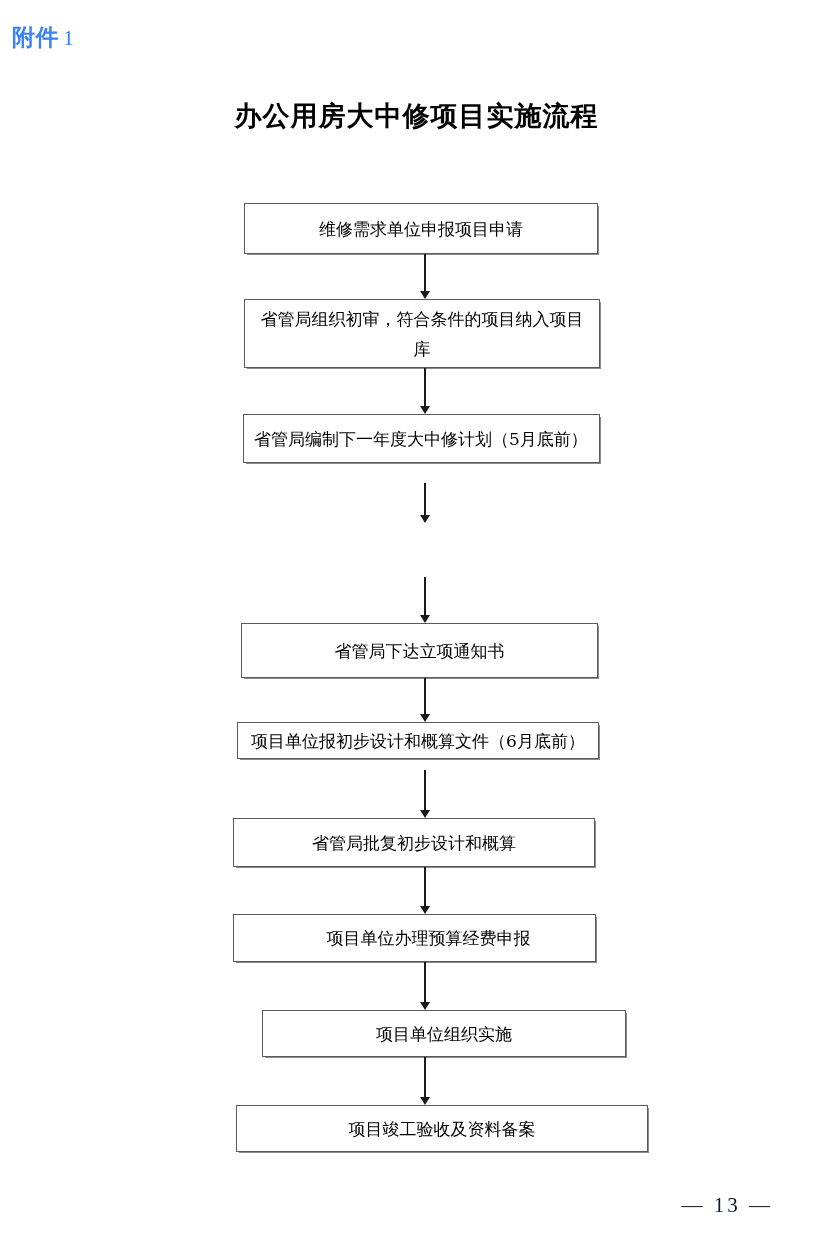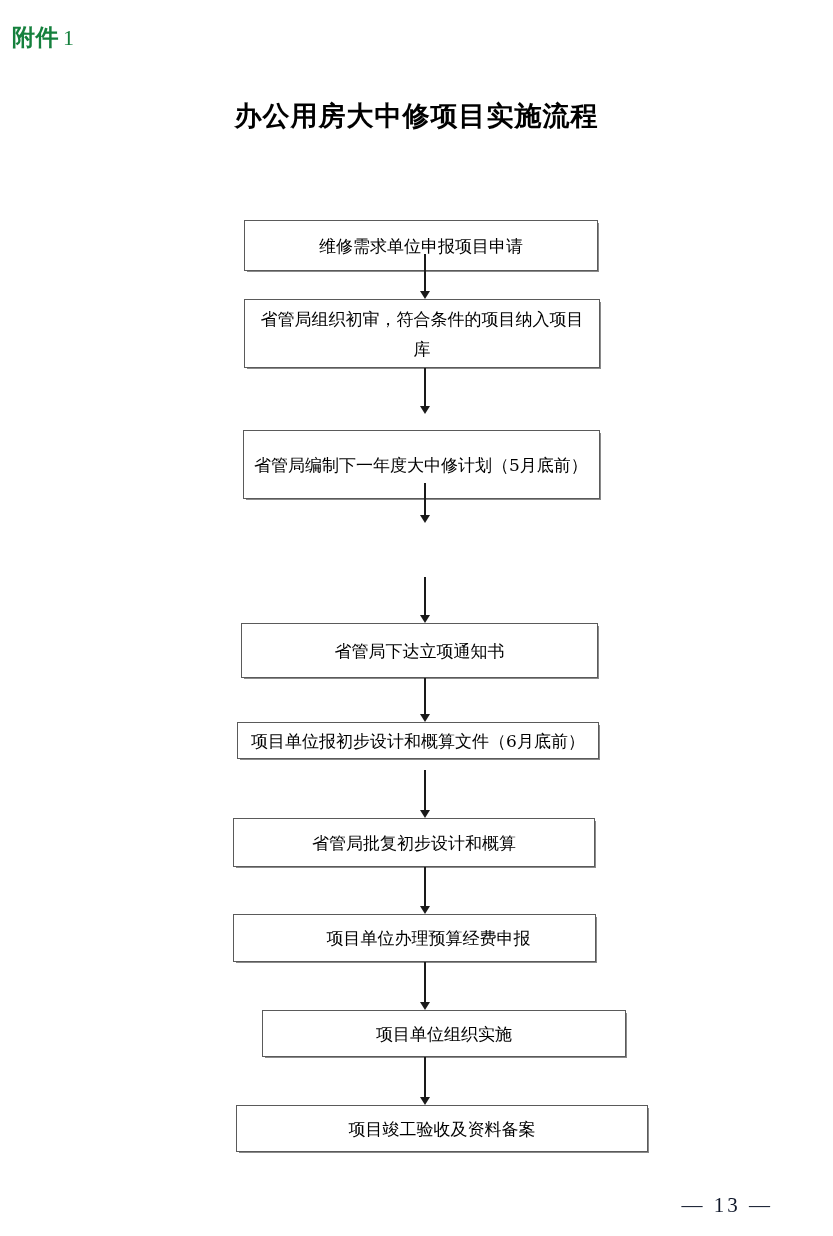--- a/index.html
+++ b/index.html
@@ -25,21 +25,21 @@
 
   
   .attachment-label {
     position: absolute;
     left: 12px;
     top: 22px;
     font-family: "DejaVu Sans", "Liberation Sans", sans-serif;
     font-size: 23px;
     font-weight: 700;
     letter-spacing: 0.5px;
-    color: #15803d;
+    color: #3b82f6;
     white-space: nowrap;
   }
   .attachment-label .num {
     font-family: "Liberation Serif", "DejaVu Serif", serif;
     font-weight: 400;
     font-size: 22px;
     padding-left: 4px;
   }
 
   
@@ -128,39 +128,39 @@
 <div class="page">
 
   <div class="attachment-label">
     <span>附件</span><span class="num">1</span>
   </div>
 
   <div class="doc-title">办公用房大中修项目实施流程</div>
 
   <div class="flow">
 
-    <div class="node center" style="left:244px; top:203px; width:354px; height:51px;margin-top:17px;">
+    <div class="node center" style="left:244px; top:203px; width:354px; height:51px;">
       <span class="node-text">维修需求单位申报项目申请</span>
     </div>
 
     <div class="arrow" style="left:418px; top:254px; height:45px;">
       <span class="shaft"></span>
       <span class="head"></span>
     </div>
 
     <div class="node center" style="left:244px; top:299px; width:356px; height:69px;">
       <span class="node-text">省管局组织初审，符合条件的项目纳入项目库</span>
     </div>
 
     <div class="arrow" style="left:418px; top:368px; height:46px;">
       <span class="shaft"></span>
       <span class="head"></span>
     </div>
 
-    <div class="node left" style="left:243px; top:414px; width:357px; height:69px;margin-top:16px;">
+    <div class="node left" style="left:243px; top:414px; width:357px; height:49px;">
       <span class="node-text">省管局编制下一年度大中修计划（5月底前）</span>
     </div>
 
     <div class="arrow" style="left:418px; top:483px; height:40px;">
       <span class="shaft"></span>
       <span class="head"></span>
     </div>
 
 
     <div class="arrow" style="left:418px; top:577px; height:46px;">

